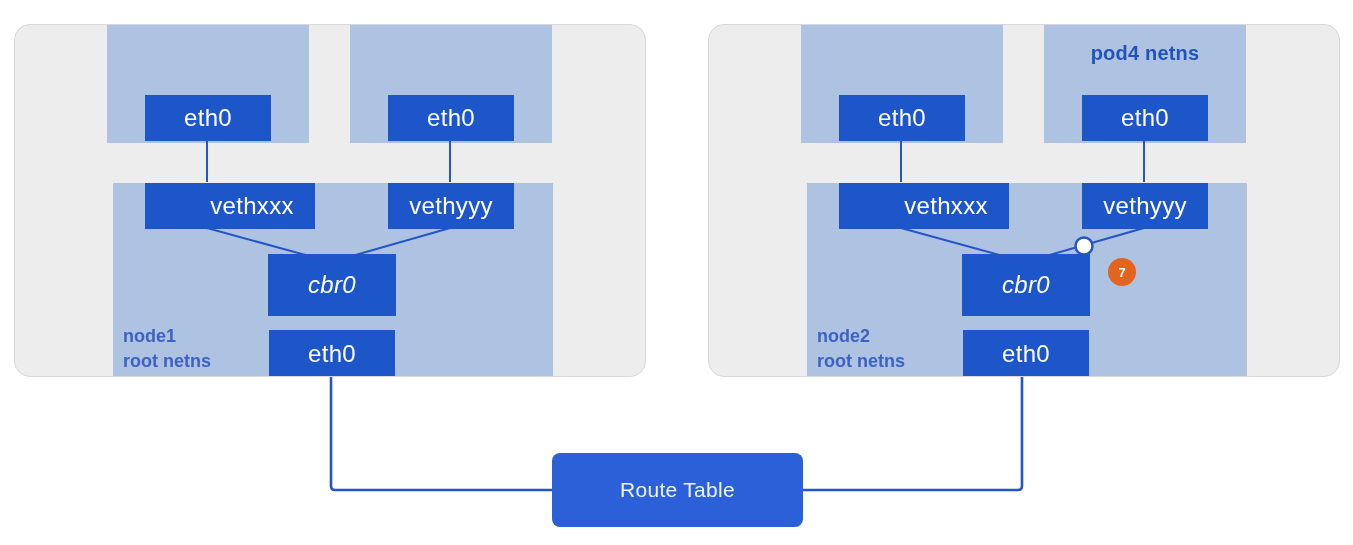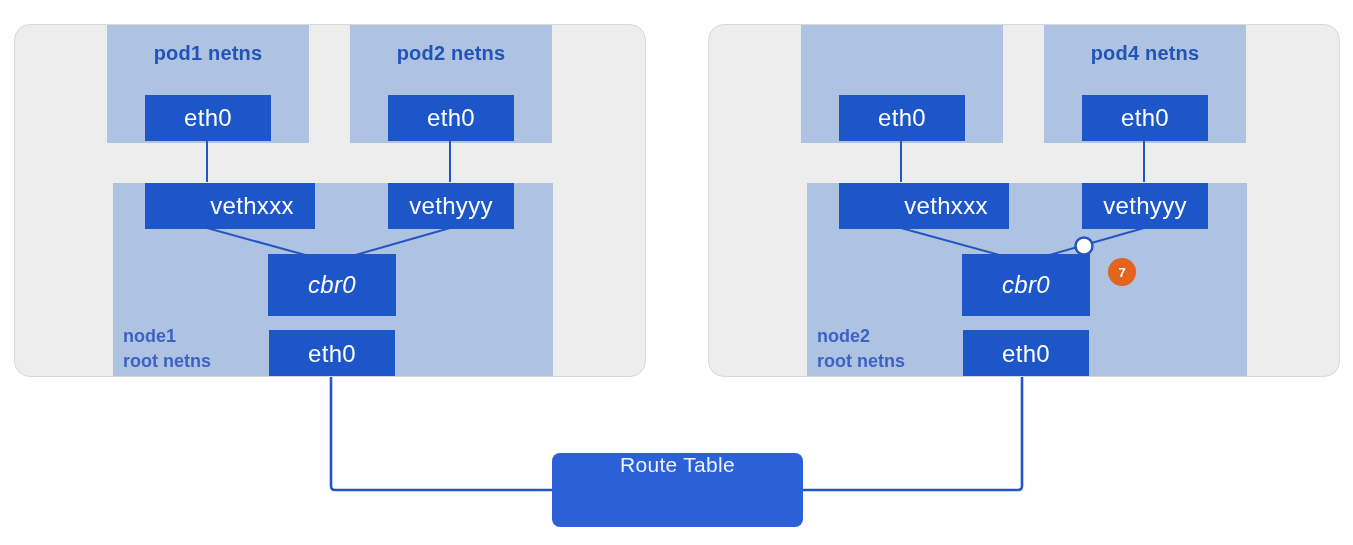--- a/index.html
+++ b/index.html
@@ -57,36 +57,34 @@
   .badge {
     position:absolute; left:399px; top:233px; width:28px; height:28px;
     border-radius:50%;
     background:var(--badge-fill,#e2641e); color:var(--badge-text,#ffffff);
     display:flex; align-items:center; justify-content:center;
     font-size:13px; font-weight:700;
   }
   .route-table {
     position:absolute; left:552px; top:453px; width:251px; height:74px;
     background:var(--route-fill,#2b60d9); border-radius:8px;
-    display:flex; justify-content:center;
+    display:flex; align-items:center; justify-content:center;
     color:var(--route-text,#eef2fb); font-size:21px; letter-spacing:.3px;
   }
 </style>
 </head>
 <body>
 
 <div class="canvas">
 
   <div class="node node1">
     <div class="pod pod-a">
-      <div class="pod-label">pod1 netns</div>
       <div class="ifbox pod-eth">eth0</div>
     </div>
     <div class="pod pod-b">
-      <div class="pod-label">pod2 netns</div>
       <div class="ifbox pod-eth">eth0</div>
     </div>
     <div class="rootns"></div>
     <div class="ifbox veth veth-a">vethxxx</div>
     <div class="ifbox veth veth-b">vethyyy</div>
     <div class="ifbox bridge">cbr0</div>
     <div class="ifbox node-eth">eth0</div>
     <div class="node-label">
       <div>node1</div>
       <div>root netns</div>

